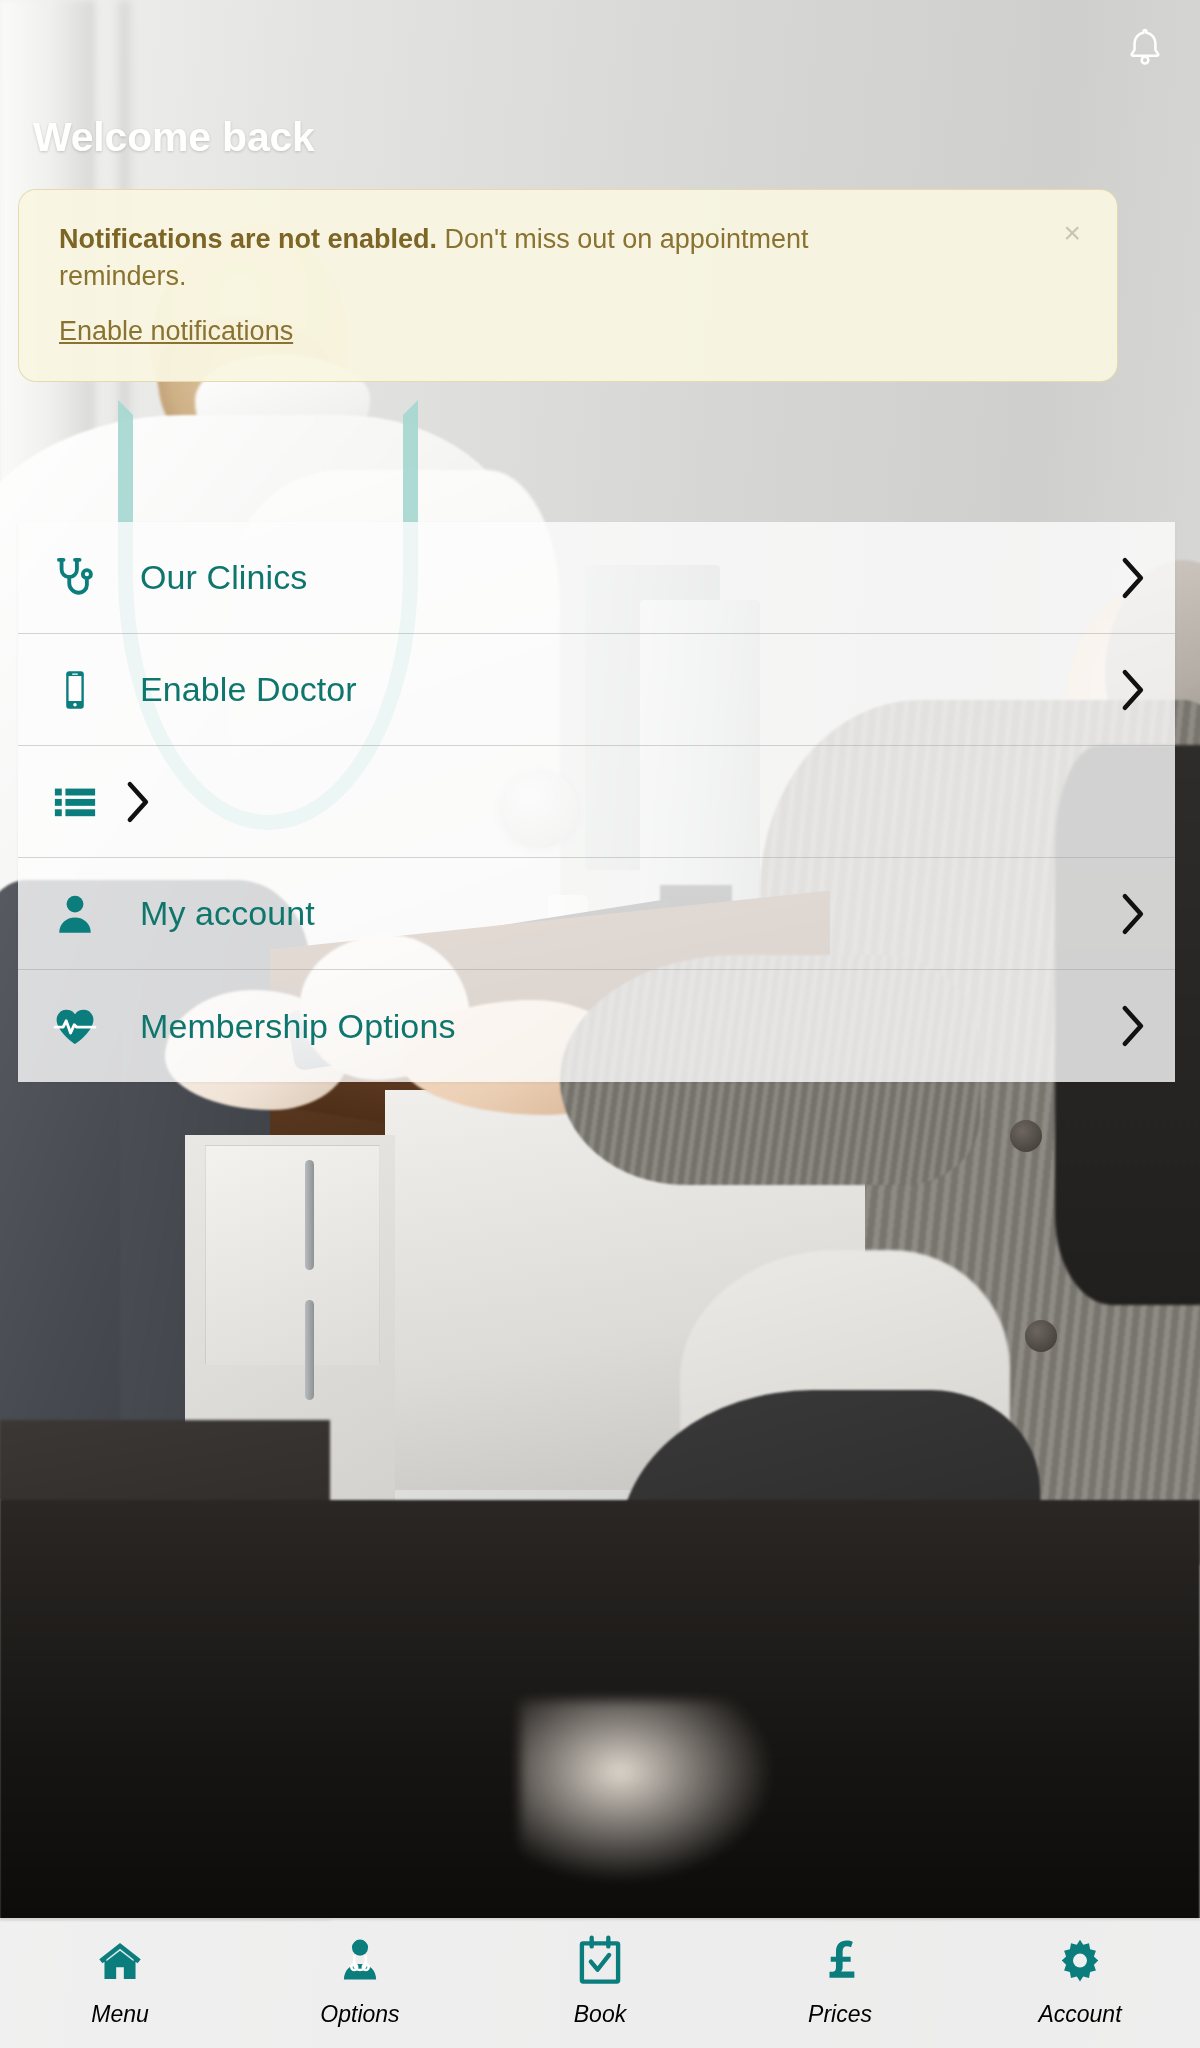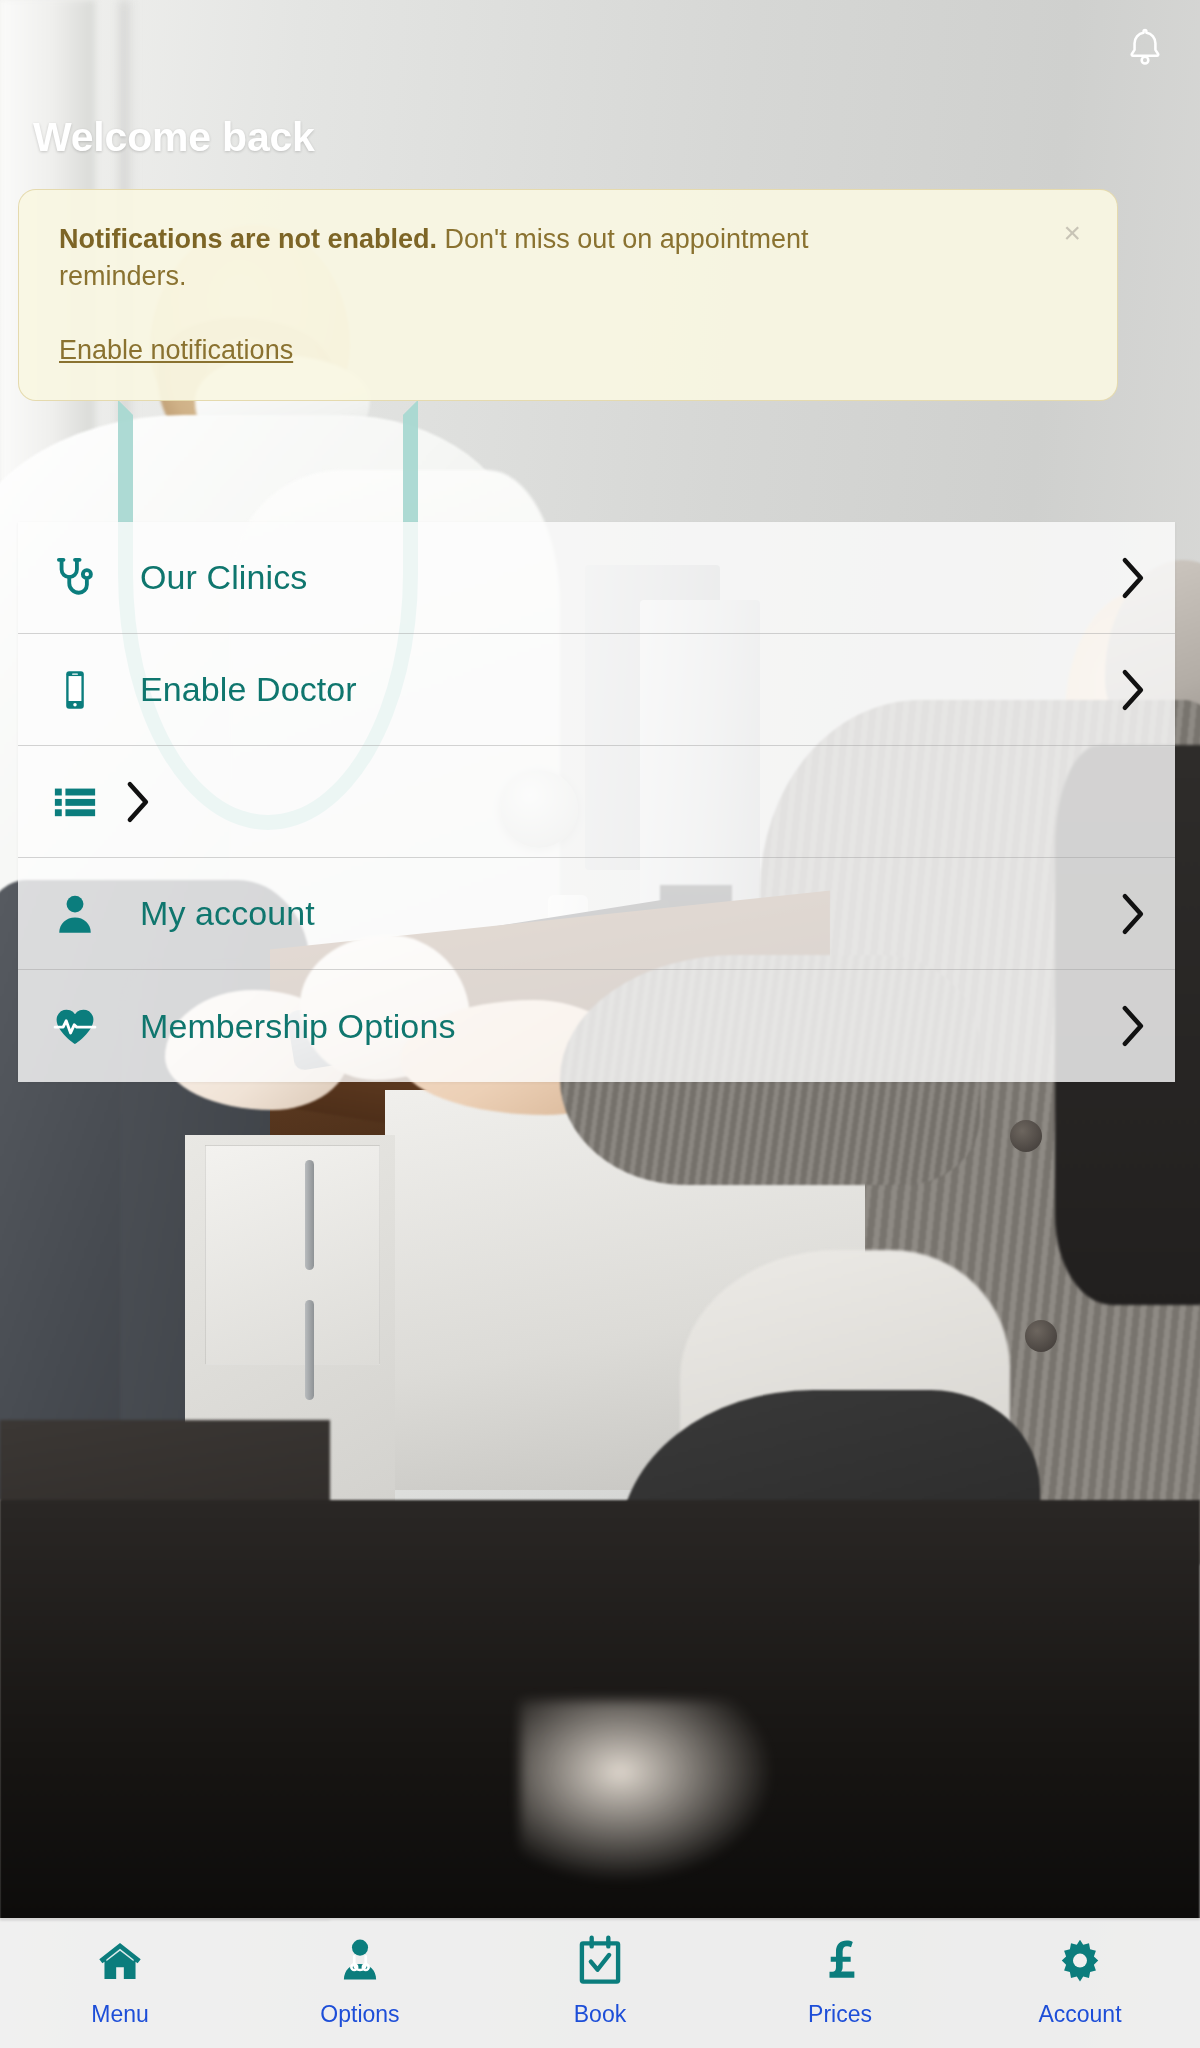--- a/index.html
+++ b/index.html
@@ -288,21 +288,21 @@
     border: 1px solid rgba(226,214,166,.85);
     border-radius: 18px;
     padding: 31px 40px 34px 40px;
   }
   .banner-text {
     font-size: 27px; line-height: 1.38; color: #8a7230;
     max-width: 880px;
   }
   .banner-strong { font-weight: 700; color: #7d6526; }
   .banner-link {
-    display: inline-block; margin-top: 39px;
+    display: inline-block; margin-top: 20px;
     font-size: 27px; color: #8a7230;
     text-decoration: underline; cursor: pointer;
   }
   .banner-close {
     position: absolute; right: 26px; top: 22px;
     font-size: 30px; color: #c8c4b6; cursor: pointer;
     line-height: 1; padding: 6px 10px; font-family: "Liberation Sans", sans-serif;
   }
 
   
@@ -339,21 +339,21 @@
     background: rgba(240,240,240,.88);
     display: flex; align-items: flex-start;
     padding-top: 12px;
   }
   .nav-item {
     flex: 1 1 0; display: flex; flex-direction: column;
     align-items: center; justify-content: flex-start; gap: 9px;
     cursor: pointer;
   }
   .nav-icon { height: 62px; display: flex; align-items: center; justify-content: center; }
-  .nav-label { font-size: 23px; color: #1d4ed8; }
+  .nav-label { font-size: 23px; color: #000000; font-style: italic; }
 </style>
 </head>
 <body>
 
 <div id="app">
 
   <div class="bg">
     <div class="bg-wall"></div>
     <div class="bg-wall-door"></div>
     <div class="bg-corner"></div>

